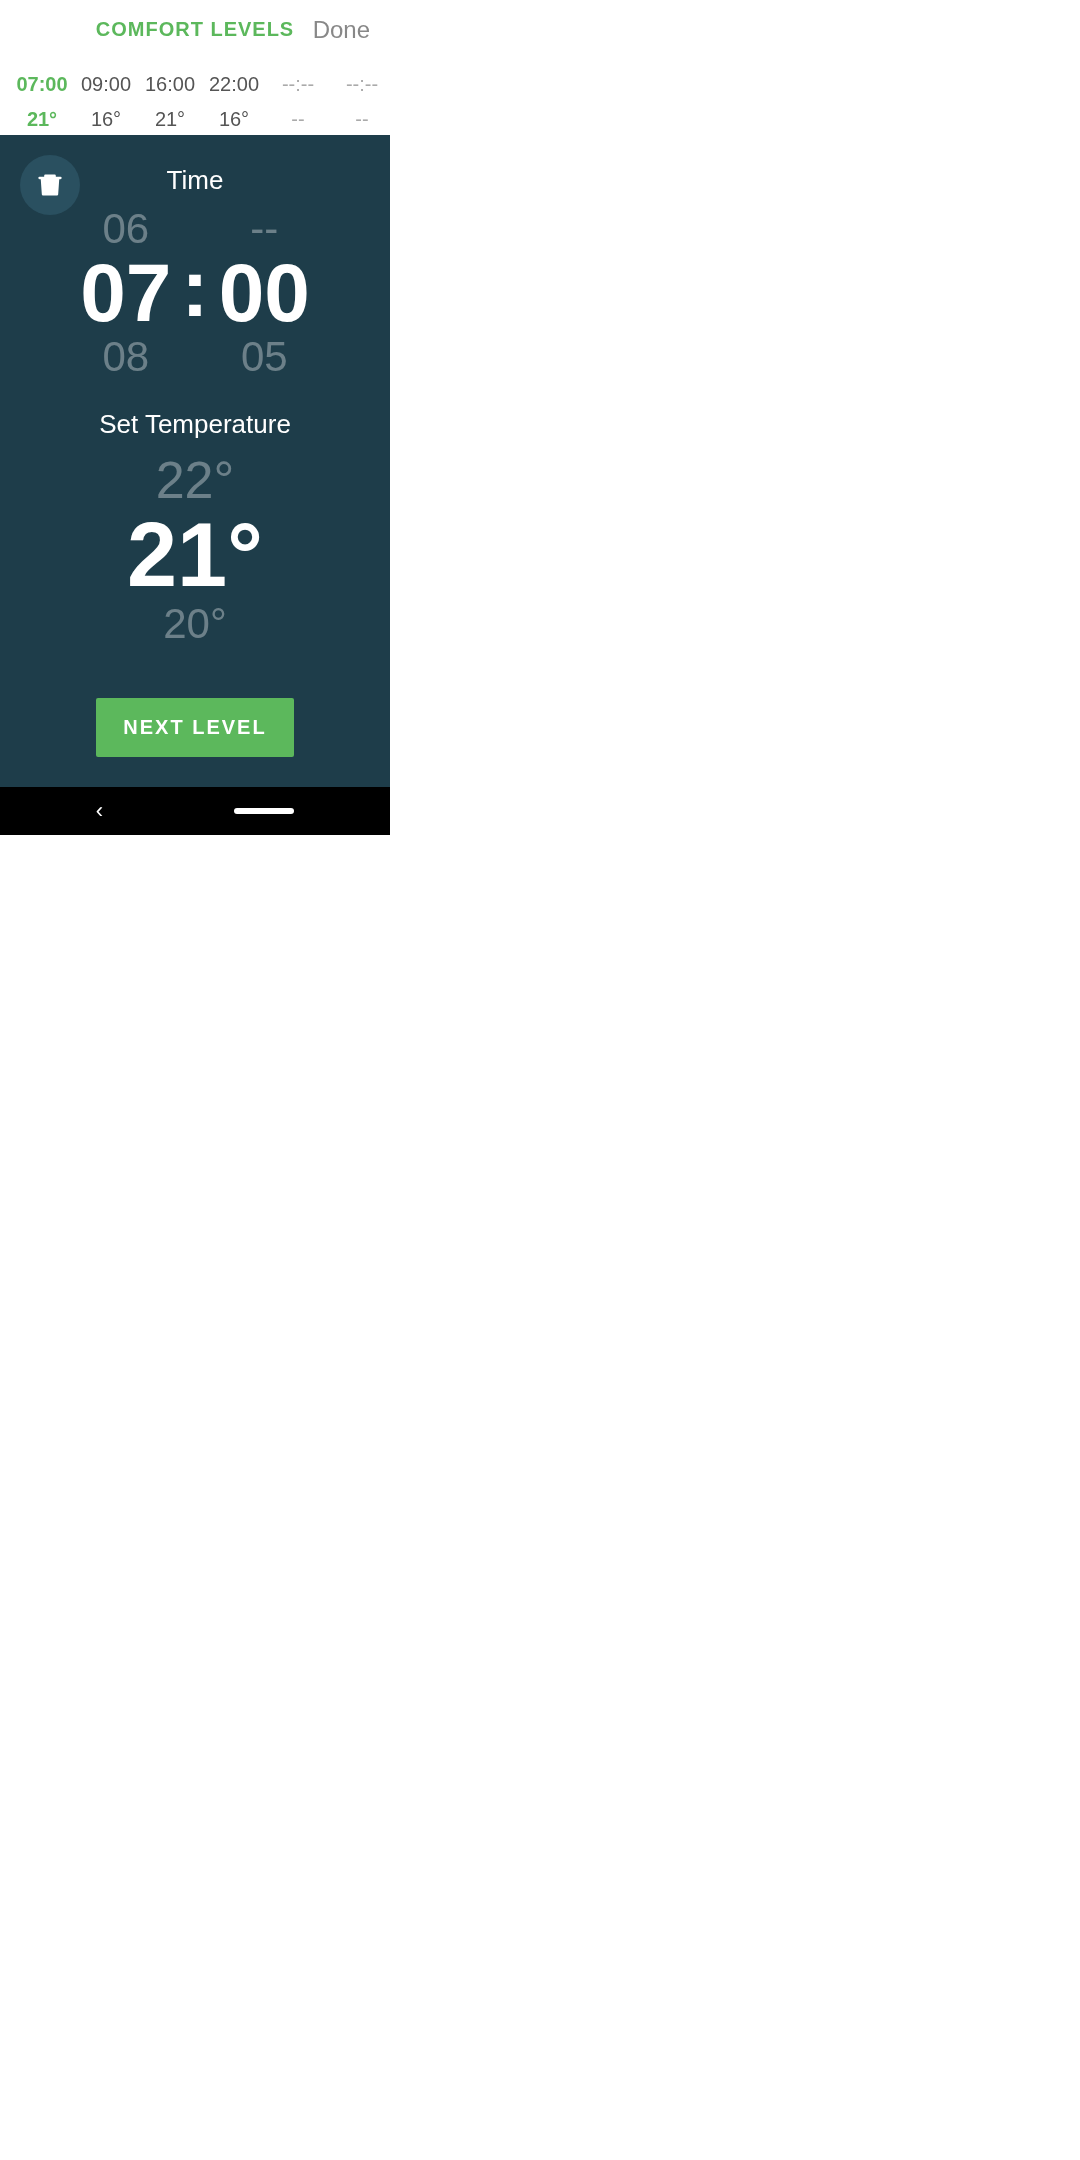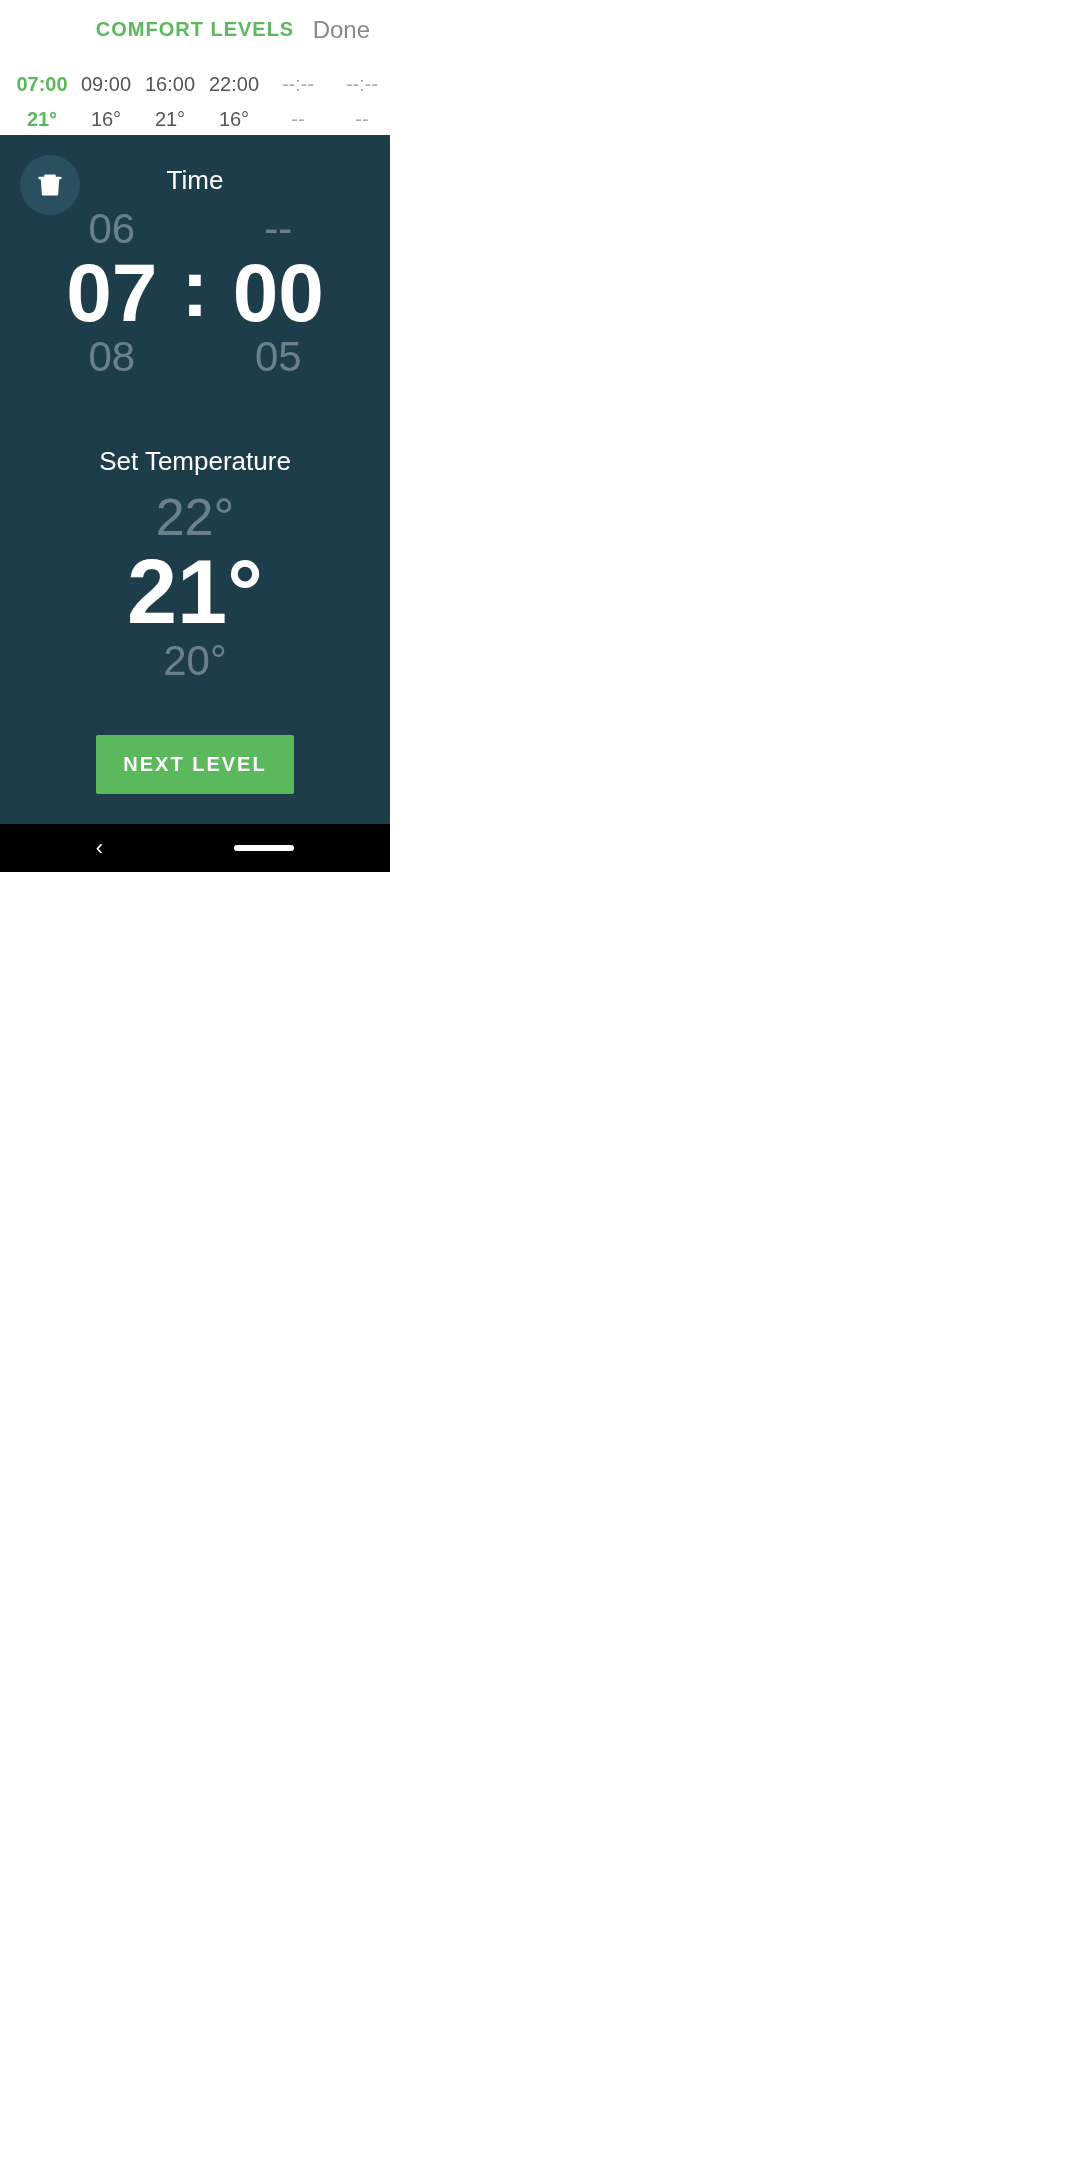--- a/index.html
+++ b/index.html
@@ -131,22 +131,22 @@
       font-weight: 400;
       margin-bottom: 10px;
       margin-top: 10px;
     }
 
     
     .time-picker {
       display: flex;
       align-items: center;
       justify-content: center;
-      gap: 24px;
-      margin-bottom: 56px;
+      gap: 10px;
+      margin-bottom: 19px;
     }
     .picker-col {
       display: flex;
       flex-direction: column;
       align-items: center;
       gap: 0;
     }
     .picker-prev, .picker-next {
       color: rgba(255,255,255,0.35);
       font-size: 42px;

